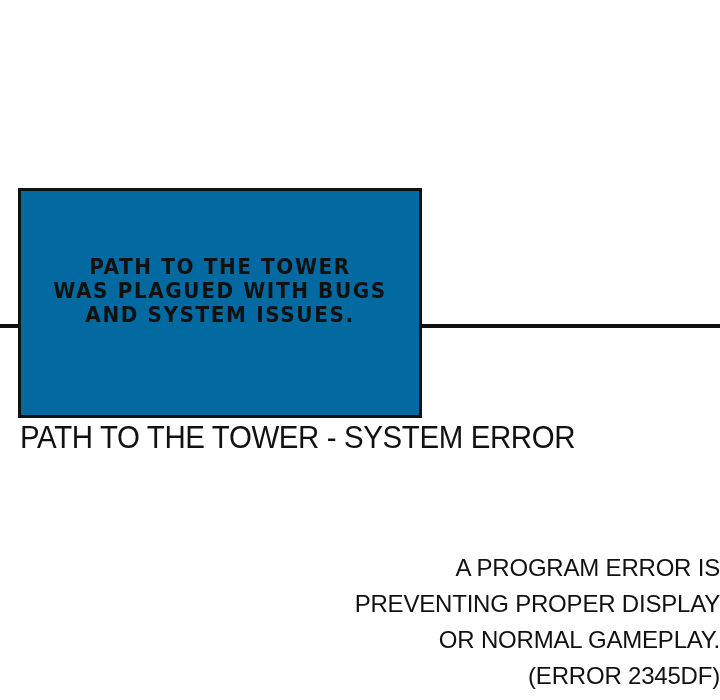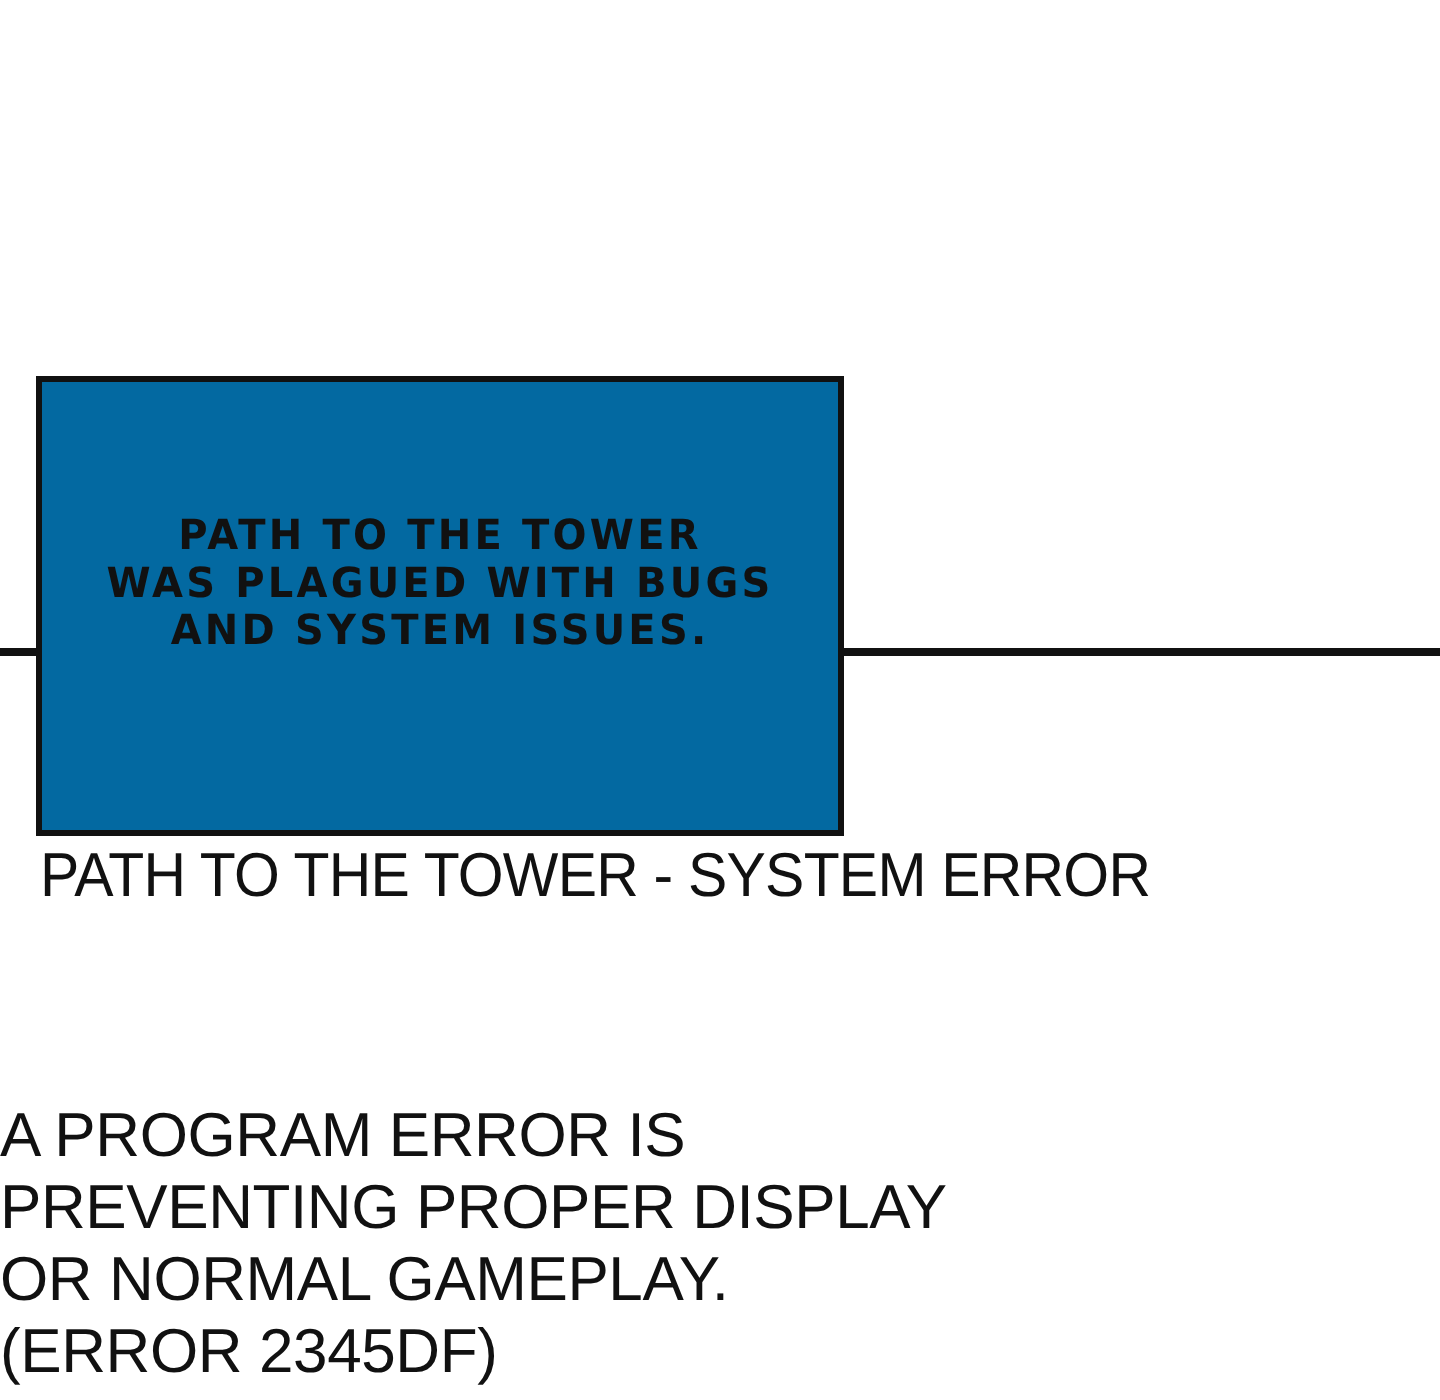--- a/index.html
+++ b/index.html
@@ -81,23 +81,23 @@
     transform-origin: left center;
     white-space: nowrap;
   }
 
   
   #error-message {
     position: absolute;
     left: 0;
     right: 0;
     top: 550px;
-    text-align: left;
+    text-align: right;
     font-family: "Liberation Sans", sans-serif;
-    font-size: 31px;
+    font-size: 24px;
     font-weight: 400;
     line-height: 36px;
     letter-spacing: -0.2px;
     color: #111111;
     white-space: pre-line;
   }
 </style>
 </head>
 <body>
 

